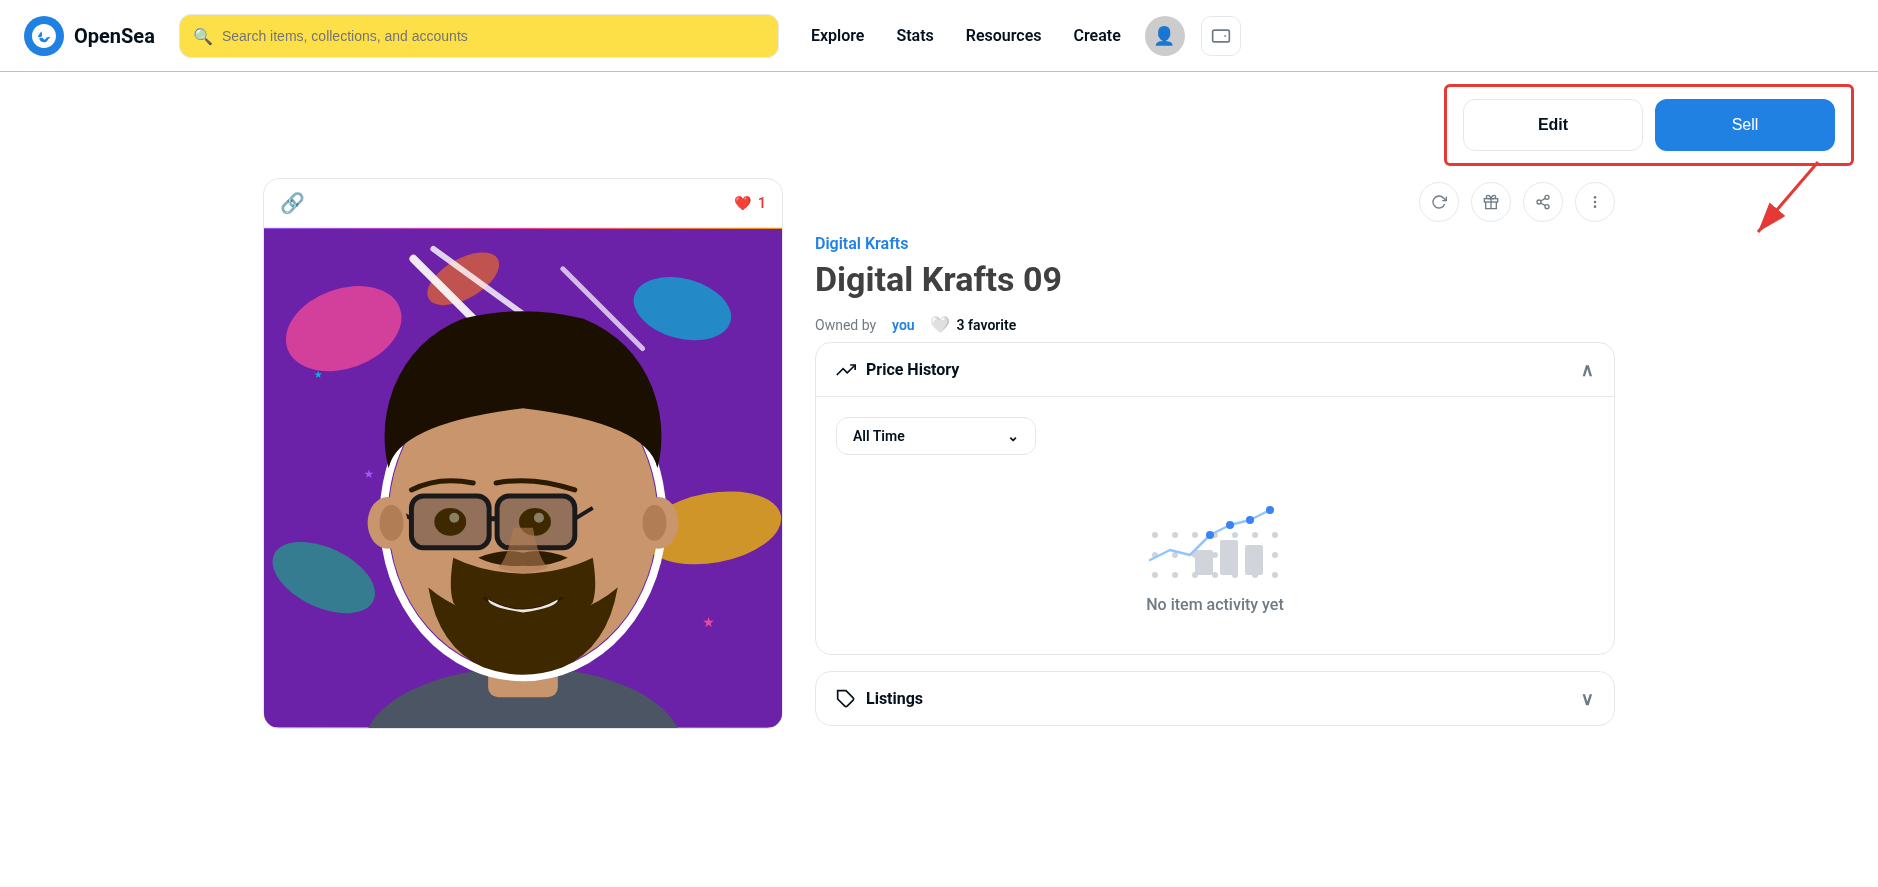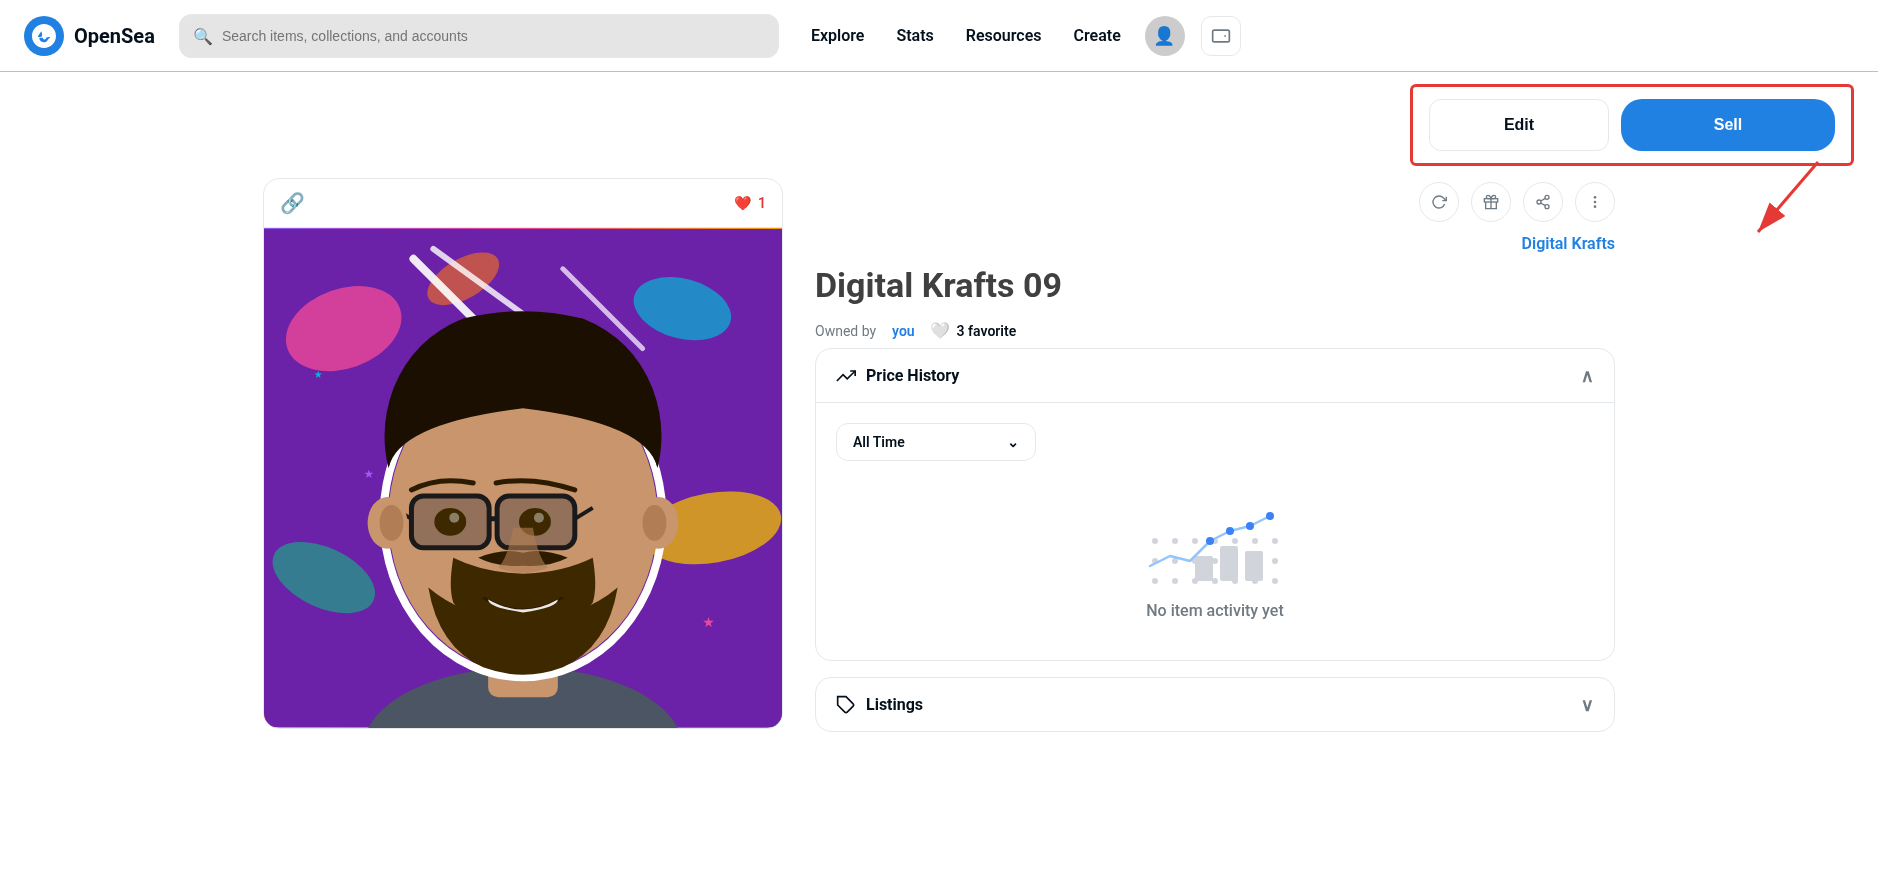--- a/index.html
+++ b/index.html
@@ -45,21 +45,21 @@
       position: relative;
     }
     .navbar-search input {
       width: 100%;
       height: 44px;
       border: 1px solid #e5e8eb;
       border-radius: 12px;
       padding: 0 16px 0 42px;
       font-size: 14px;
       color: #707a83;
-      background: #e5e5e5;
+      background: #fde047;
       outline: none;
     }
     .search-icon-wrap {
       position: absolute;
       left: 14px;
       top: 50%;
       transform: translateY(-50%);
       color: #707a83;
       font-size: 16px;
     }
@@ -111,27 +111,27 @@
       height: 52px;
       border: 1px solid #e5e8eb;
       border-radius: 12px;
       background: #fff;
       font-size: 16px;
       font-weight: 600;
       color: #04111d;
       cursor: pointer;
     }
     .btn-sell {
-      width: 214px;
+      width: 180px;
       height: 52px;
       border: none;
-      border-radius: 21px;
+      border-radius: 12px;
       background: #2081e2;
       font-size: 16px;
-      font-weight: 700;
+      font-weight: 400;
       color: #fff;
       cursor: pointer;
     }
 
     
     .main-content {
       display: flex;
       padding: 0 24px;
       gap: 32px;
       max-width: 1400px;
@@ -183,22 +183,21 @@
       flex: 1;
       padding-top: 4px;
     }
     .collection-link {
       color: #2081e2;
       font-size: 16px;
       font-weight: 600;
       text-decoration: none;
       cursor: pointer;
       display: block;
-      margin-bottom: 12px;
-      text-align: right;
+      margin-bottom: 6px;
     }
     .nft-title {
       font-size: 34px;
       font-weight: 700;
       color: #404040;
       margin-bottom: 16px;
     }
     .ownership-row {
       display: flex;
       align-items: center;

